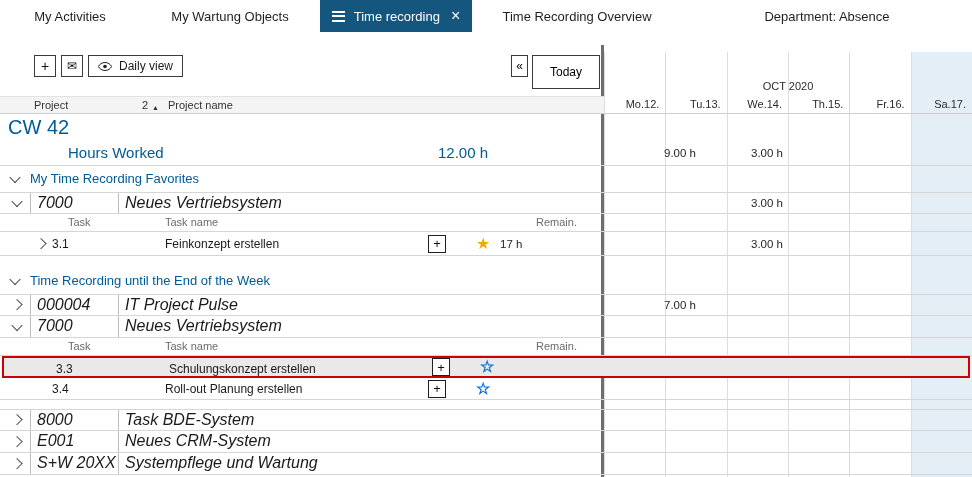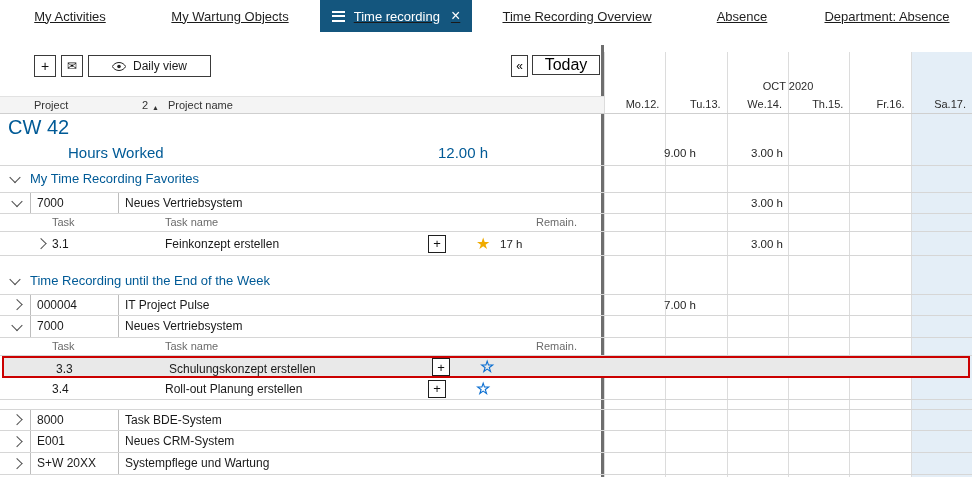--- a/index.html
+++ b/index.html
@@ -1,20 +1,20 @@
 <!DOCTYPE html>
 <html><head>
 <meta charset="utf-8">
 <style>
   html,body{margin:0;padding:0;background:#fff;}
   .app{position:relative;width:972px;height:477px;background:#fff;overflow:hidden;
        font-family:"Liberation Sans",sans-serif;color:#1a1a1a;}
 
   
-  .tabbar{height:32px;display:flex;align-items:stretch;background:#fff;text-decoration:underline;}
+  .tabbar{height:32px;display:flex;align-items:stretch;background:#fff;}
   .tab{display:flex;align-items:center;justify-content:center;font-size:13px;color:#1f1f1f;cursor:pointer;white-space:nowrap;}
   .tab.w1{width:140px}.tab.w2{width:180px}.tab.w3{width:152px}.tab.w4{width:210px}.tab.w5{width:120px}.tab.w6{flex:1}
   .tab.active{background:#14567e;color:#fff;gap:9px;}
   .burger{display:flex;flex-direction:column;gap:2.5px;}
   .burger i{display:block;width:13px;height:2px;background:#fff;}
   .tabclose{font-size:16px;line-height:1;margin-left:2px;}
 
   
   .content{position:relative;height:445px;}
 
@@ -22,26 +22,26 @@
   .gcol{flex:1;border-left:1px solid #dcdcdc;box-sizing:border-box;}
   .gcol.wknd{background:#e4eef7;}
   .divider{position:absolute;left:601px;top:13px;bottom:0;width:3px;background:#6e6e6e;}
 
   
   .toolbar{position:absolute;left:34px;top:23px;height:22px;display:flex;gap:5px;align-items:center;}
   .tbtn{height:22px;min-width:22px;border:1px solid #3a3a3a;background:#fff;display:flex;align-items:center;
         justify-content:center;font-size:14px;padding:0;box-sizing:border-box;font-family:inherit;color:#111;cursor:pointer;}
   .tbtn.mail{font-size:12px;}
   .viewsel{height:22px;border:1px solid #3a3a3a;background:#fff;display:flex;align-items:center;gap:7px;
-           padding:0 23px;font-size:12px;box-sizing:border-box;cursor:pointer;}
+           padding:0 9px;font-size:12px;box-sizing:border-box;cursor:pointer;}
   .navbtns{position:absolute;left:511px;top:23px;height:22px;display:flex;gap:4px;}
   .prevbtn{width:17px;height:22px;border:1px solid #3a3a3a;background:#fff;display:flex;align-items:center;
            justify-content:center;font-size:12px;box-sizing:border-box;font-family:inherit;cursor:pointer;padding:0;}
-  .todaybtn{width:68px;height:20px;border:1px solid #3a3a3a;background:#fff;display:flex;align-items:center;
-            justify-content:center;font-size:16px;box-sizing:border-box;font-family:inherit;cursor:pointer;padding:4px;}
+  .todaybtn{width:68px;height:34px;border:1px solid #3a3a3a;background:#fff;display:flex;align-items:center;
+            justify-content:center;font-size:12px;box-sizing:border-box;font-family:inherit;cursor:pointer;padding:4px;}
 
   
   .cal-month{position:absolute;left:604px;top:48px;width:368px;text-align:center;font-size:11px;color:#2b2b2b;}
   .cal-days{position:absolute;left:604px;top:64px;width:368px;height:18px;display:flex;
             border-bottom:1px solid #cfcfcf;box-sizing:border-box;}
   .cday{flex:1;text-align:right;padding-right:6px;font-size:11px;line-height:16px;color:#2b2b2b;}
 
   
   .thead{position:absolute;left:0;top:64px;width:604px;height:18px;background:#f4f4f4;
          border-top:1px solid #e2e2e2;border-bottom:1px solid #cfcfcf;box-sizing:border-box;font-size:11px;color:#333;}
@@ -58,26 +58,26 @@
   .rcw{height:26px;line-height:26px;}
   .cwt{position:absolute;left:8px;font-size:20px;color:#005a96;}
   .rhours{height:26px;line-height:26px;}
   .hw{position:absolute;left:68px;font-size:15px;color:#005a96;}
   .hwtotal{position:absolute;left:438px;font-size:15px;color:#005a96;}
 
   .rsec{height:26px;line-height:26px;}
   .sectitle{position:absolute;left:30px;font-size:13px;color:#005a96;}
 
   .rproj{height:22px;line-height:20px;}
-  .cell{position:absolute;top:0;bottom:0;font-size:12px;padding-left:6px;box-sizing:border-box;white-space:nowrap;overflow:hidden;}
+  .cell{position:absolute;top:0;bottom:0;font-size:16px;padding-left:6px;box-sizing:border-box;white-space:nowrap;overflow:hidden;font-style:italic;}
   .cellid{left:30px;width:89px;border-left:1px solid #bdbdbd;border-right:1px solid #bdbdbd;}
   .cellname{left:119px;width:485px;}
 
   .rth{height:18px;line-height:17px;font-size:11px;color:#6b6b6b;}
-  .rth .t1{position:absolute;left:52px;}
+  .rth .t1{position:absolute;left:68px;}
   .rth .t2{position:absolute;left:165px;}
   .rth .t3{position:absolute;left:500px;width:77px;text-align:right;}
 
   .rtask{height:22px;line-height:22px;font-size:12px;}
   .rtask.first{height:24px;line-height:24px;}
   .tid{position:absolute;left:52px;}
   .tname{position:absolute;left:165px;}
   .plus{position:absolute;left:428px;top:50%;transform:translateY(-50%);width:18px;height:18px;border:1px solid #1f1f1f;
         background:#fff;display:flex;align-items:center;justify-content:center;font-size:13px;line-height:1;padding:0;
         font-family:inherit;color:#111;cursor:pointer;box-sizing:border-box;}
@@ -107,21 +107,20 @@
     <div class="tab w3 active">
       <span class="burger">
           <i></i>
           <i></i>
           <i></i>
         </span>
       <span>Time recording</span>
       <span class="tabclose">×</span>
     </div>
     <div class="tab w4">Time Recording Overview</div>
-    <div class="tab w5">Absence</div>
     <div class="tab w6">Department: Absence</div>
   </div>
 
   <div class="content">
 
     <div class="grid-bg">
       <div class="gcol"></div>
       <div class="gcol"></div>
       <div class="gcol"></div>
       <div class="gcol"></div>

